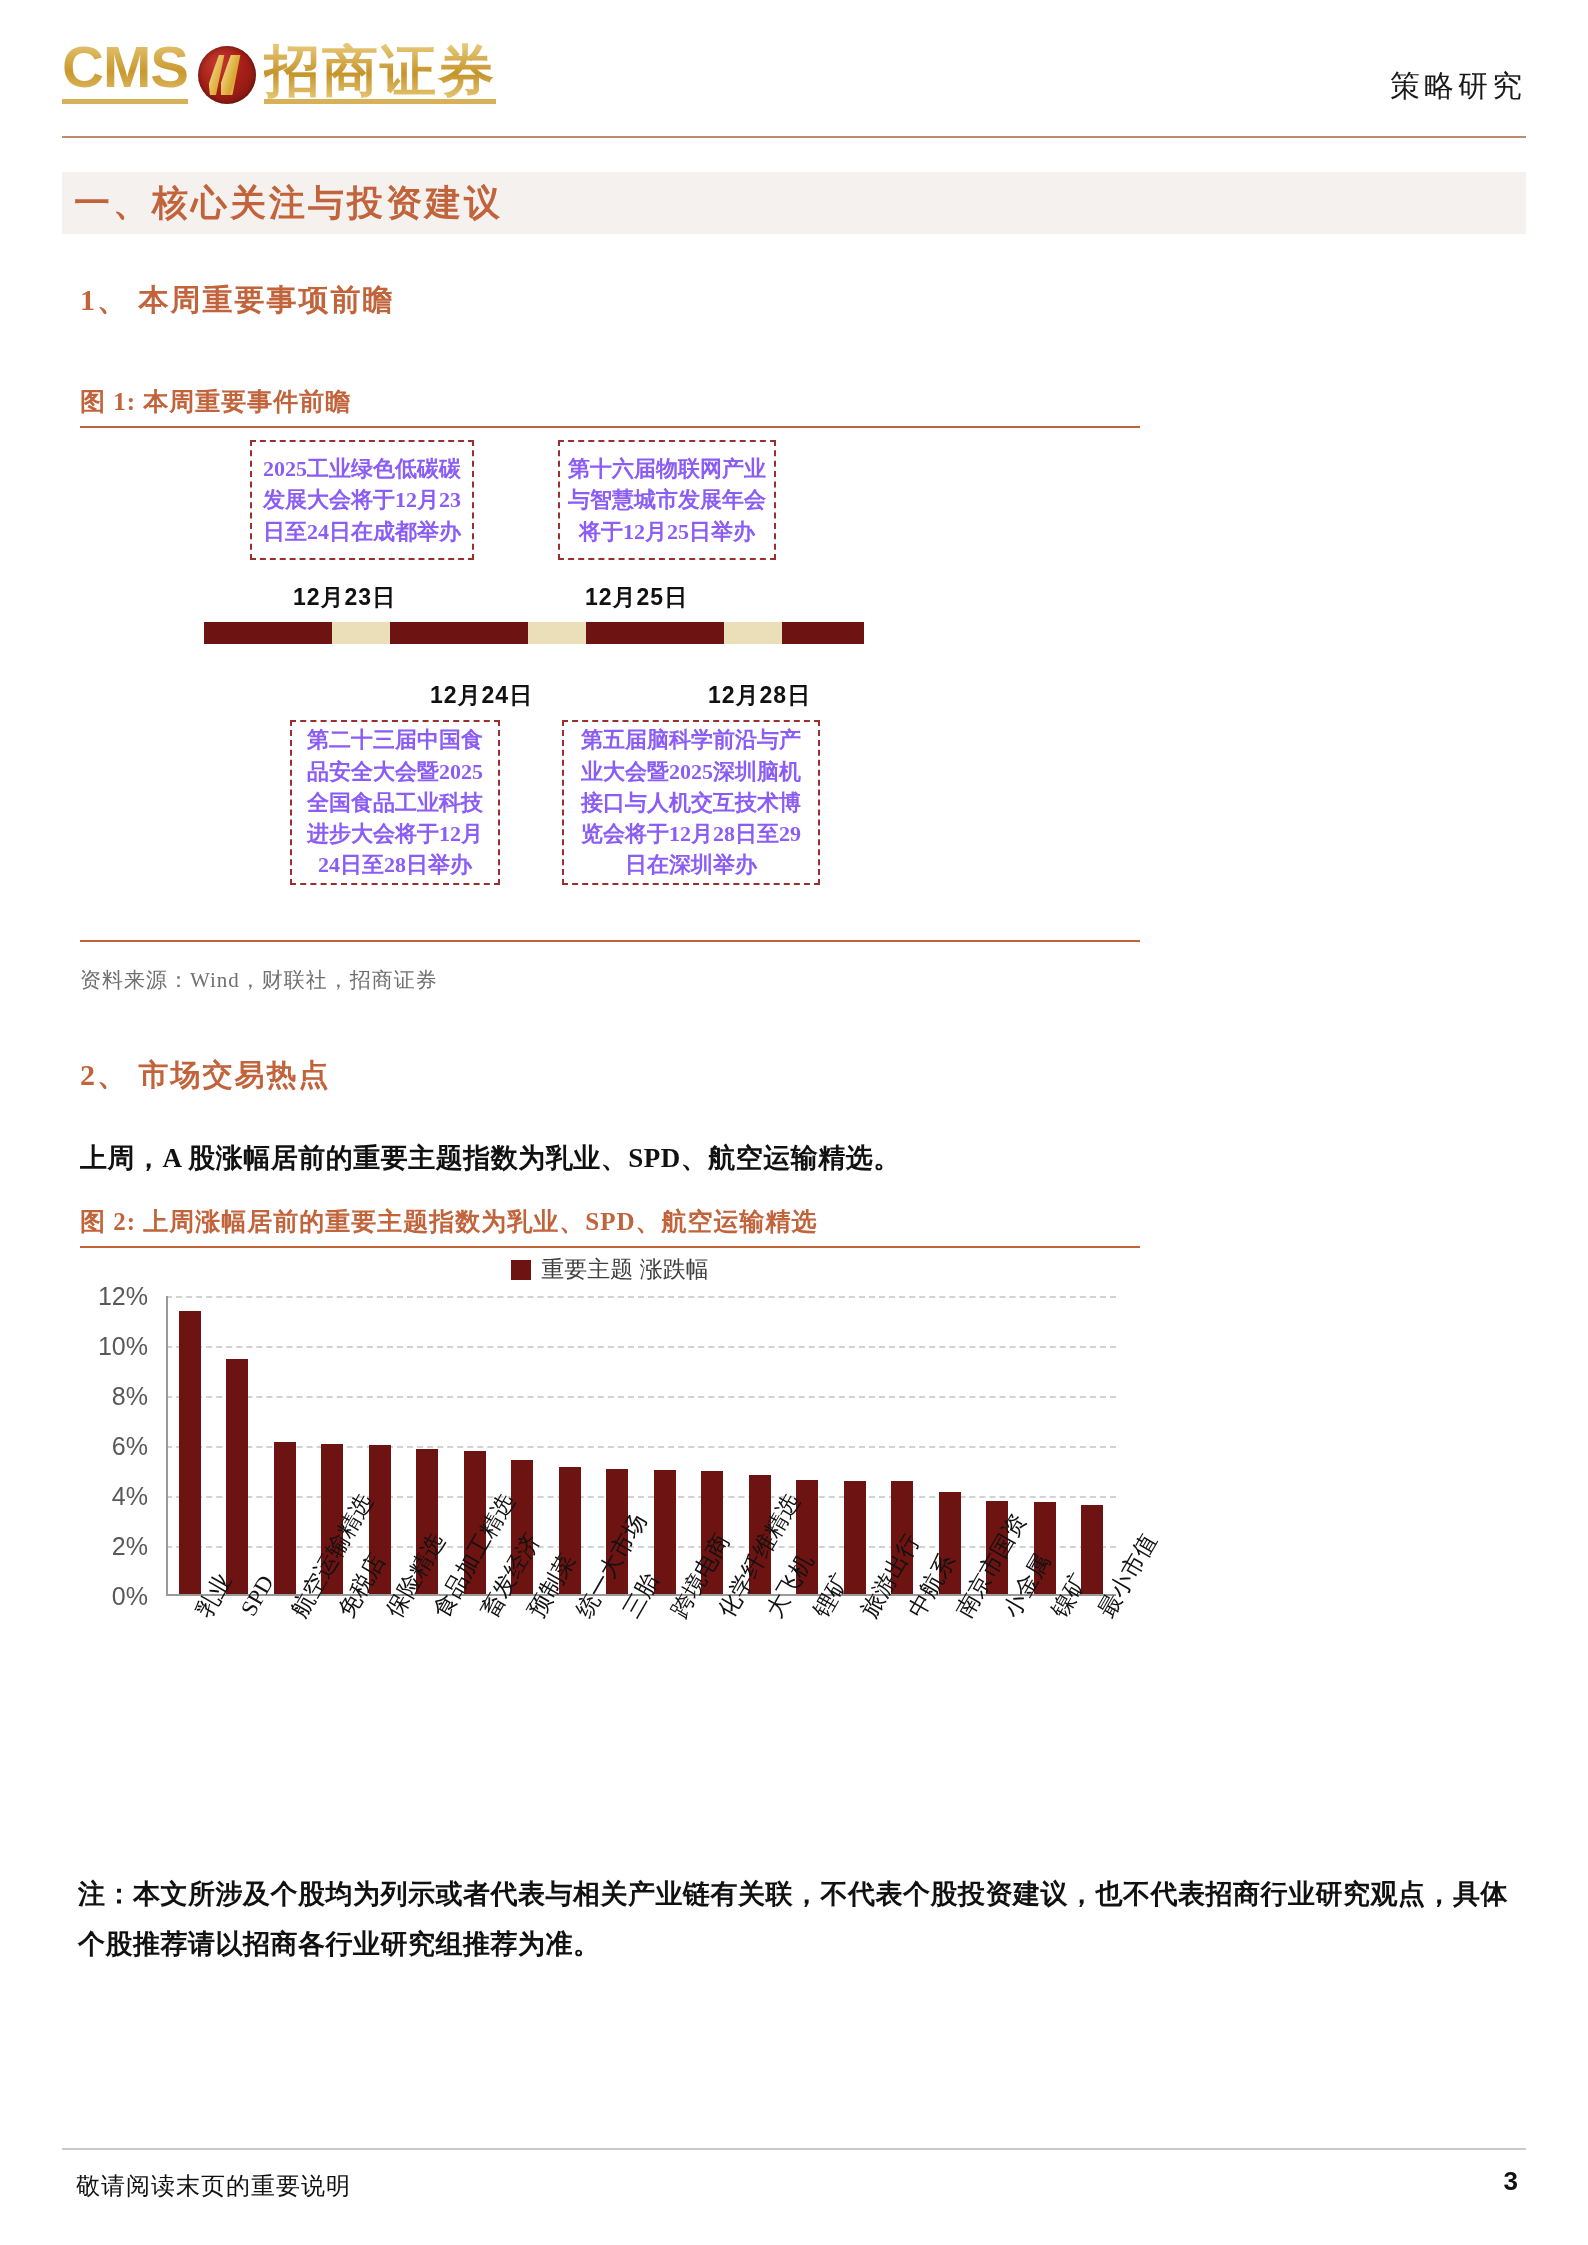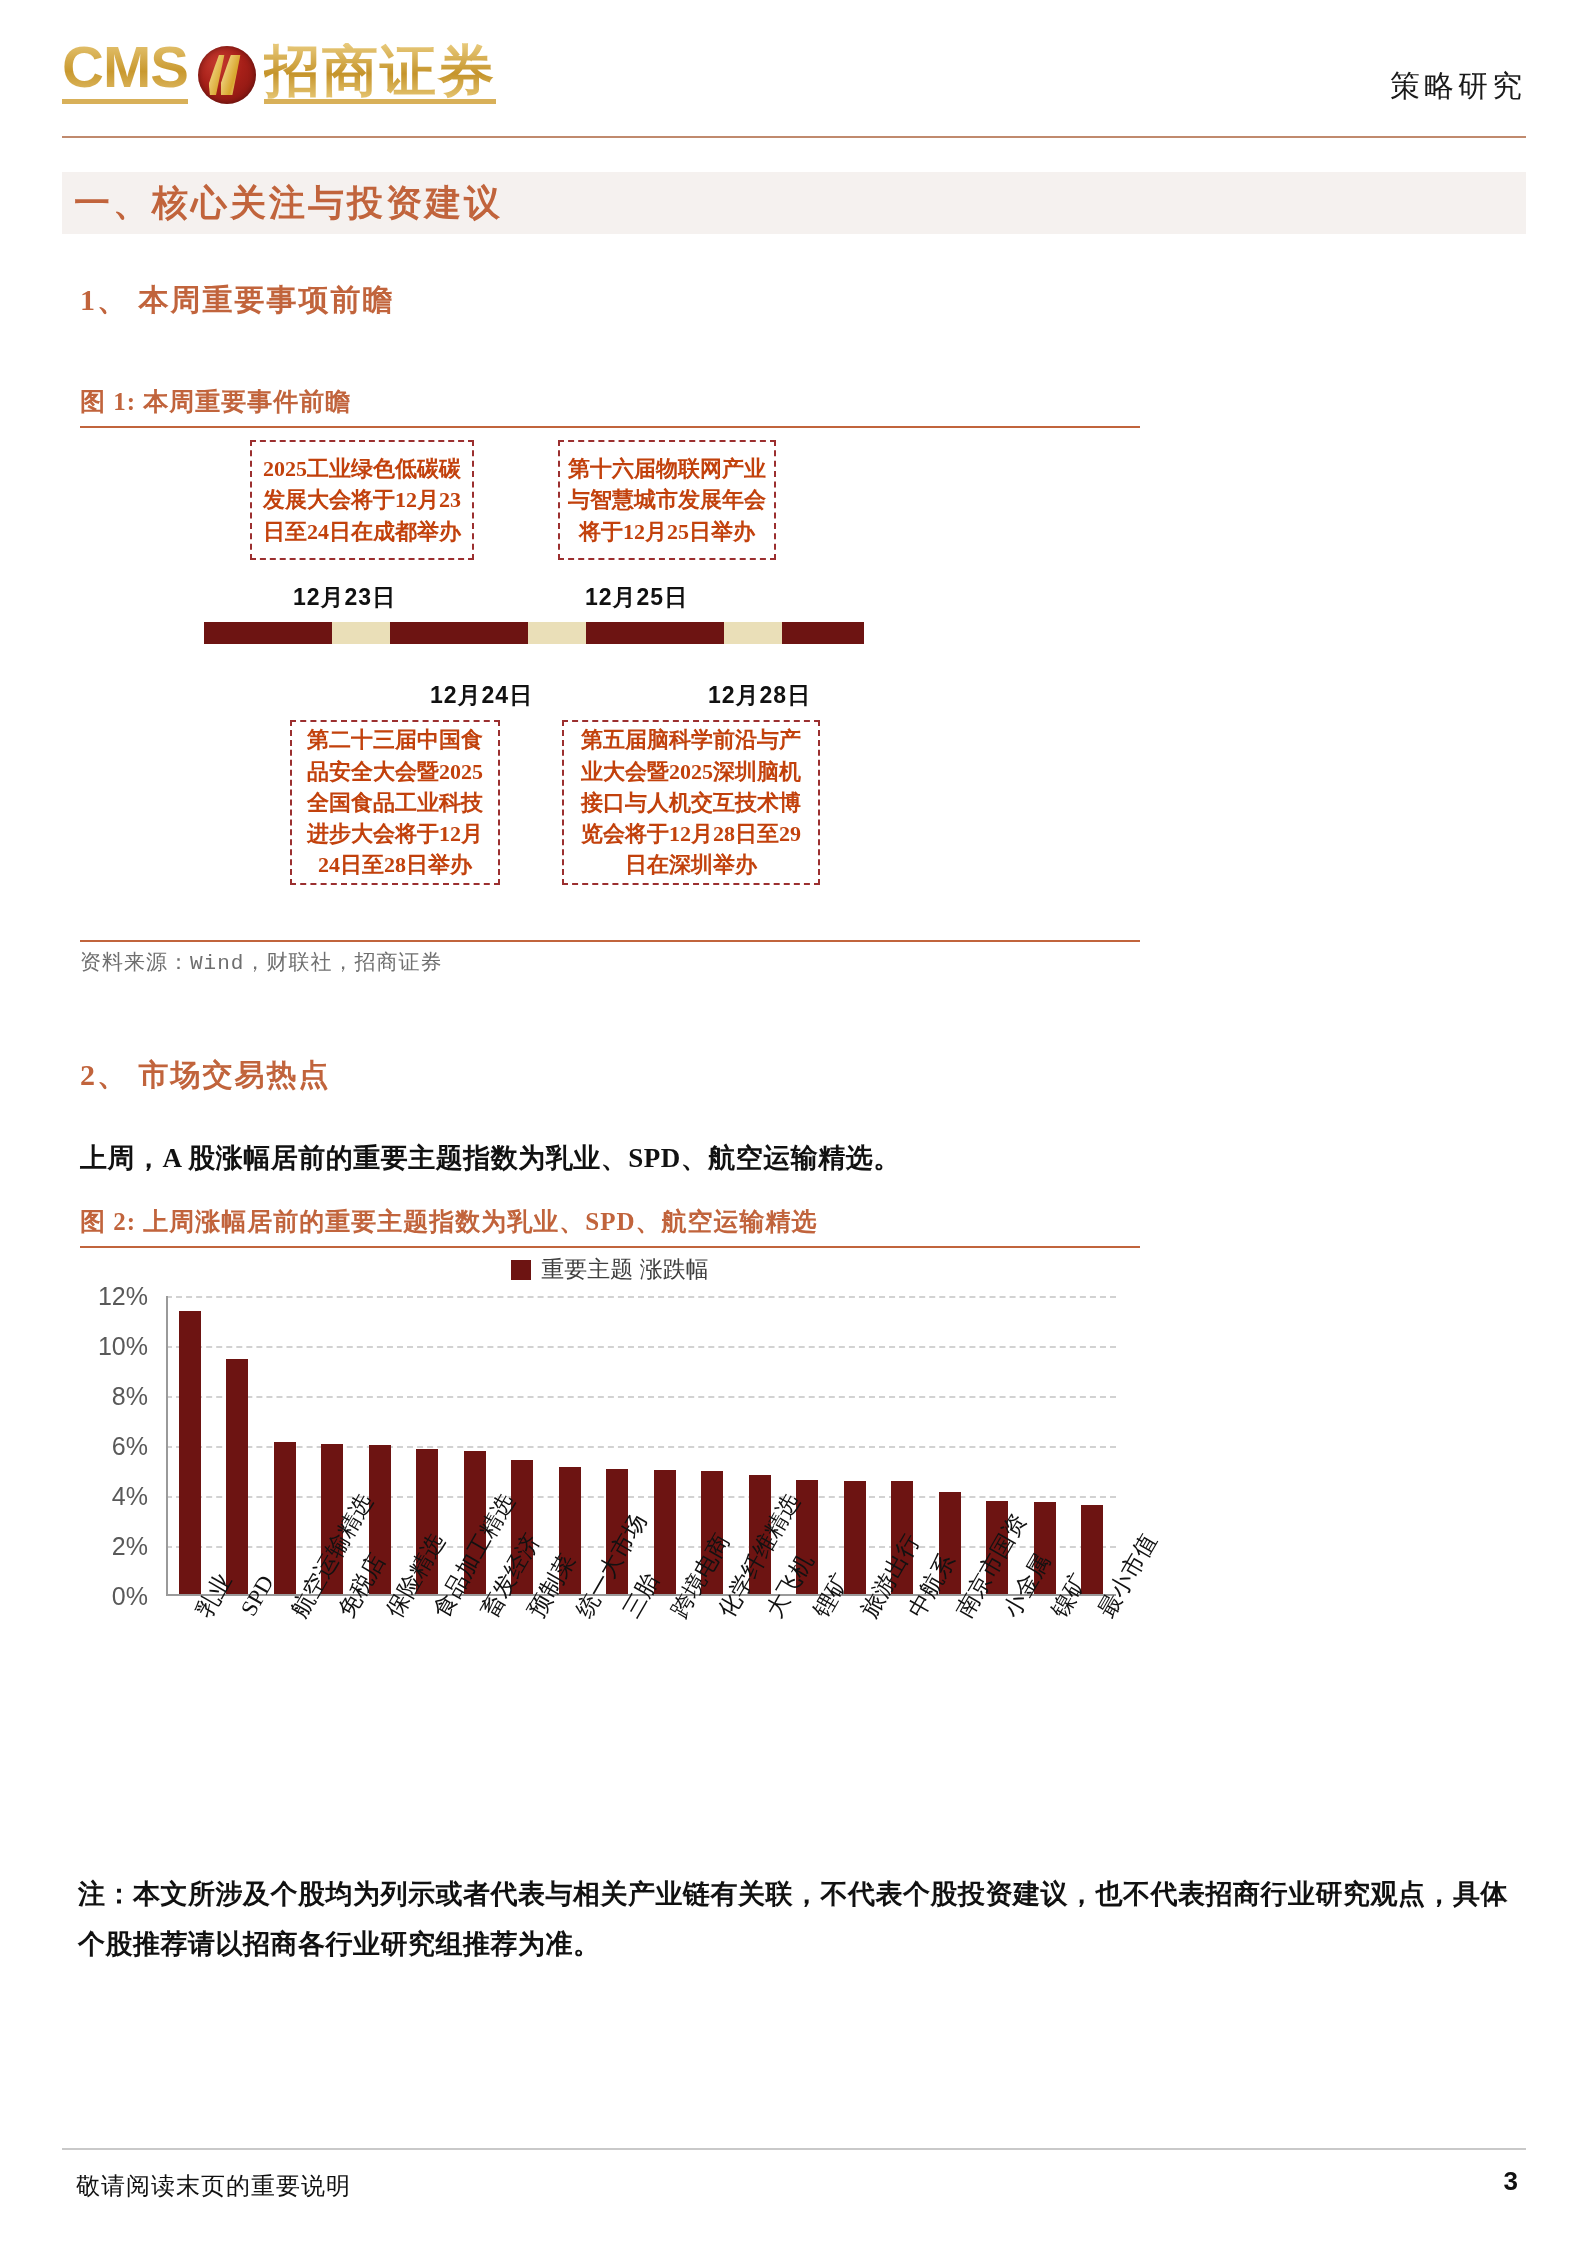--- a/index.html
+++ b/index.html
@@ -76,34 +76,34 @@
     position:absolute;left:80px;width:1060px;
     font-size:25px;font-weight:bold;color:#c1643c;letter-spacing:1px;
     padding-bottom:8px;border-bottom:2px solid #c1643c;
     font-family:"Liberation Serif","DejaVu Serif",serif;
   }
   #cap1{top:385px;}
   #cap2{top:1205px;width:1060px;}
 
   .src{
     position:absolute;left:80px;width:1060px;border-top:2px solid #c1643c;
-    padding-top:6px;font-size:21px;color:#6f6f6f;letter-spacing:1px;
-    font-family:Liberation Mono, monospace;
+    padding-top:24px;font-size:21px;color:#6f6f6f;letter-spacing:1px;
+    font-family:Liberation Serif, serif;
   }
   #src1{top:940px;}
   #src2{top:1805px;}
 
   
   .tl{position:absolute;left:80px;top:430px;width:1060px;height:500px;}
   .tl-box{
     position:absolute;border:2px dashed #9b2f2f;
     display:flex;flex-direction:column;align-items:center;justify-content:center;
     text-align:center;padding:10px 8px;box-sizing:border-box;
     font-family:"Liberation Serif","DejaVu Serif",serif;
-    font-weight:bold;font-size:22px;line-height:1.42;color:#c2410c;
+    font-weight:bold;font-size:22px;line-height:1.42;color:#8b5cf6;
   }
   #tlbox1{left:170px;top:10px;width:224px;height:120px;}
   #tlbox2{left:478px;top:10px;width:218px;height:120px;}
   #tlbox3{left:210px;top:290px;width:210px;height:165px;}
   #tlbox4{left:482px;top:290px;width:258px;height:165px;}
 
   .tl-date{
     position:absolute;font-family:"Liberation Sans","DejaVu Sans",sans-serif;
     font-weight:bold;font-size:23px;color:#111;letter-spacing:1px;white-space:nowrap;
   }

